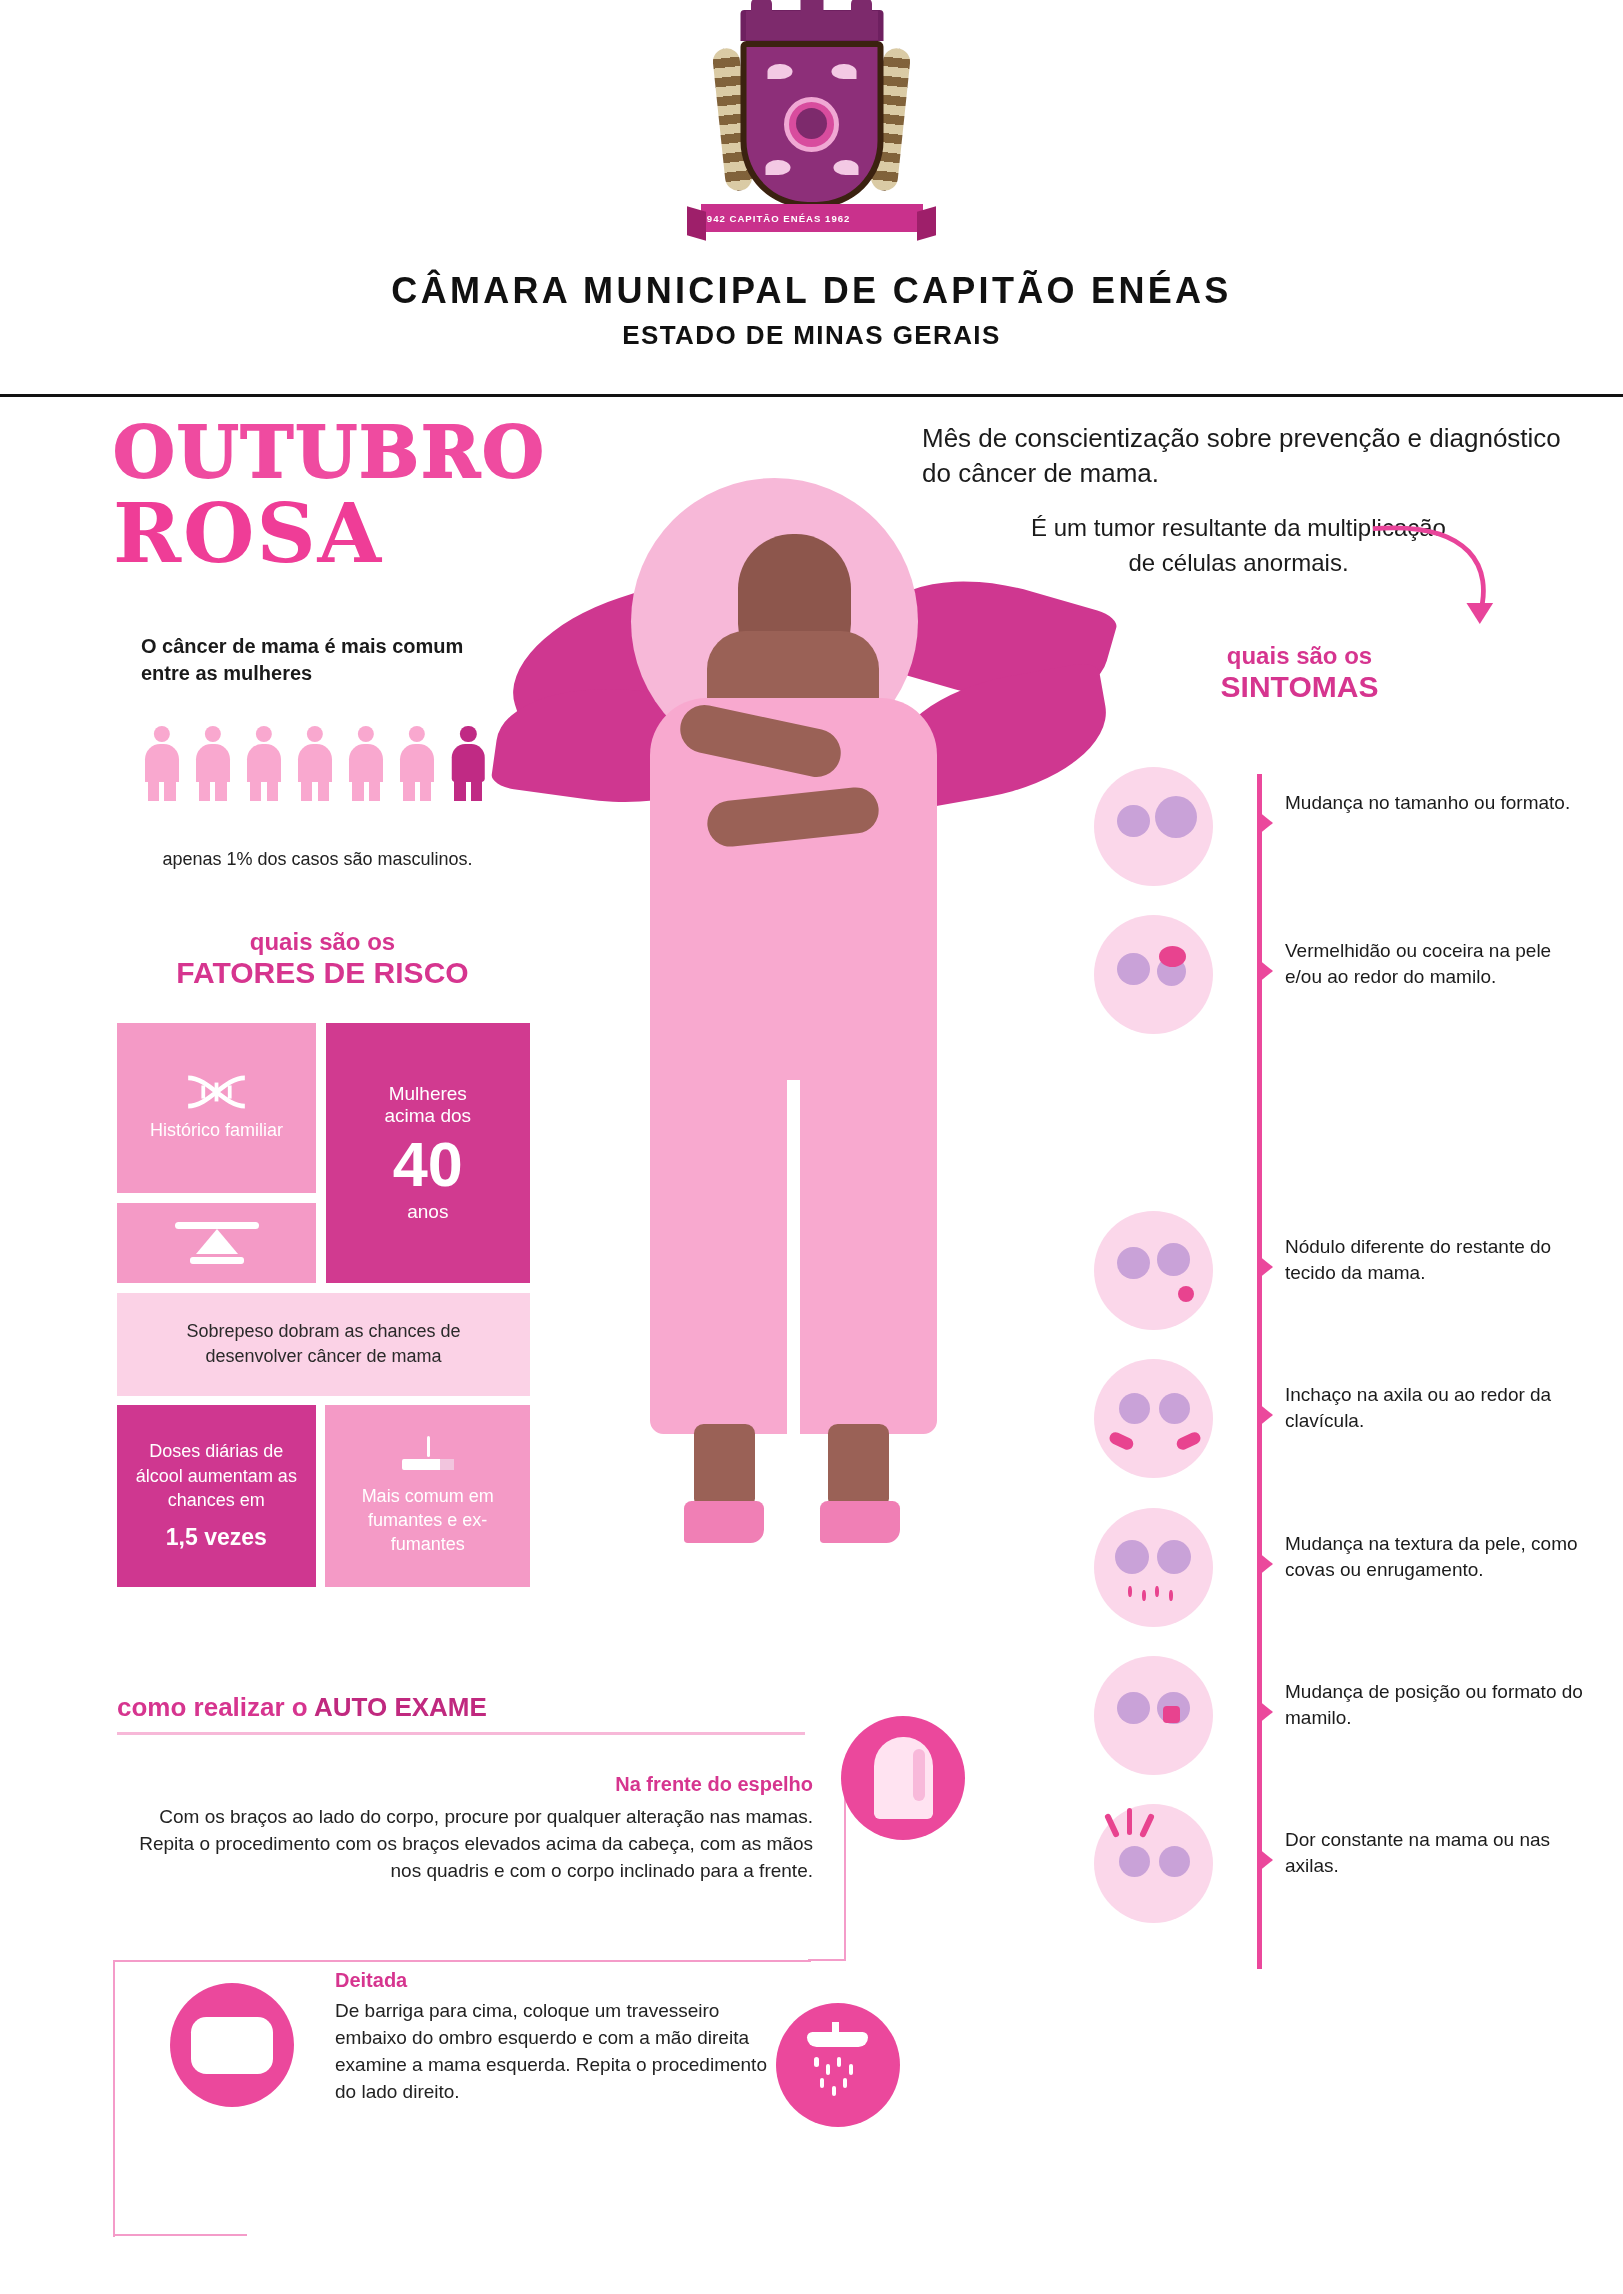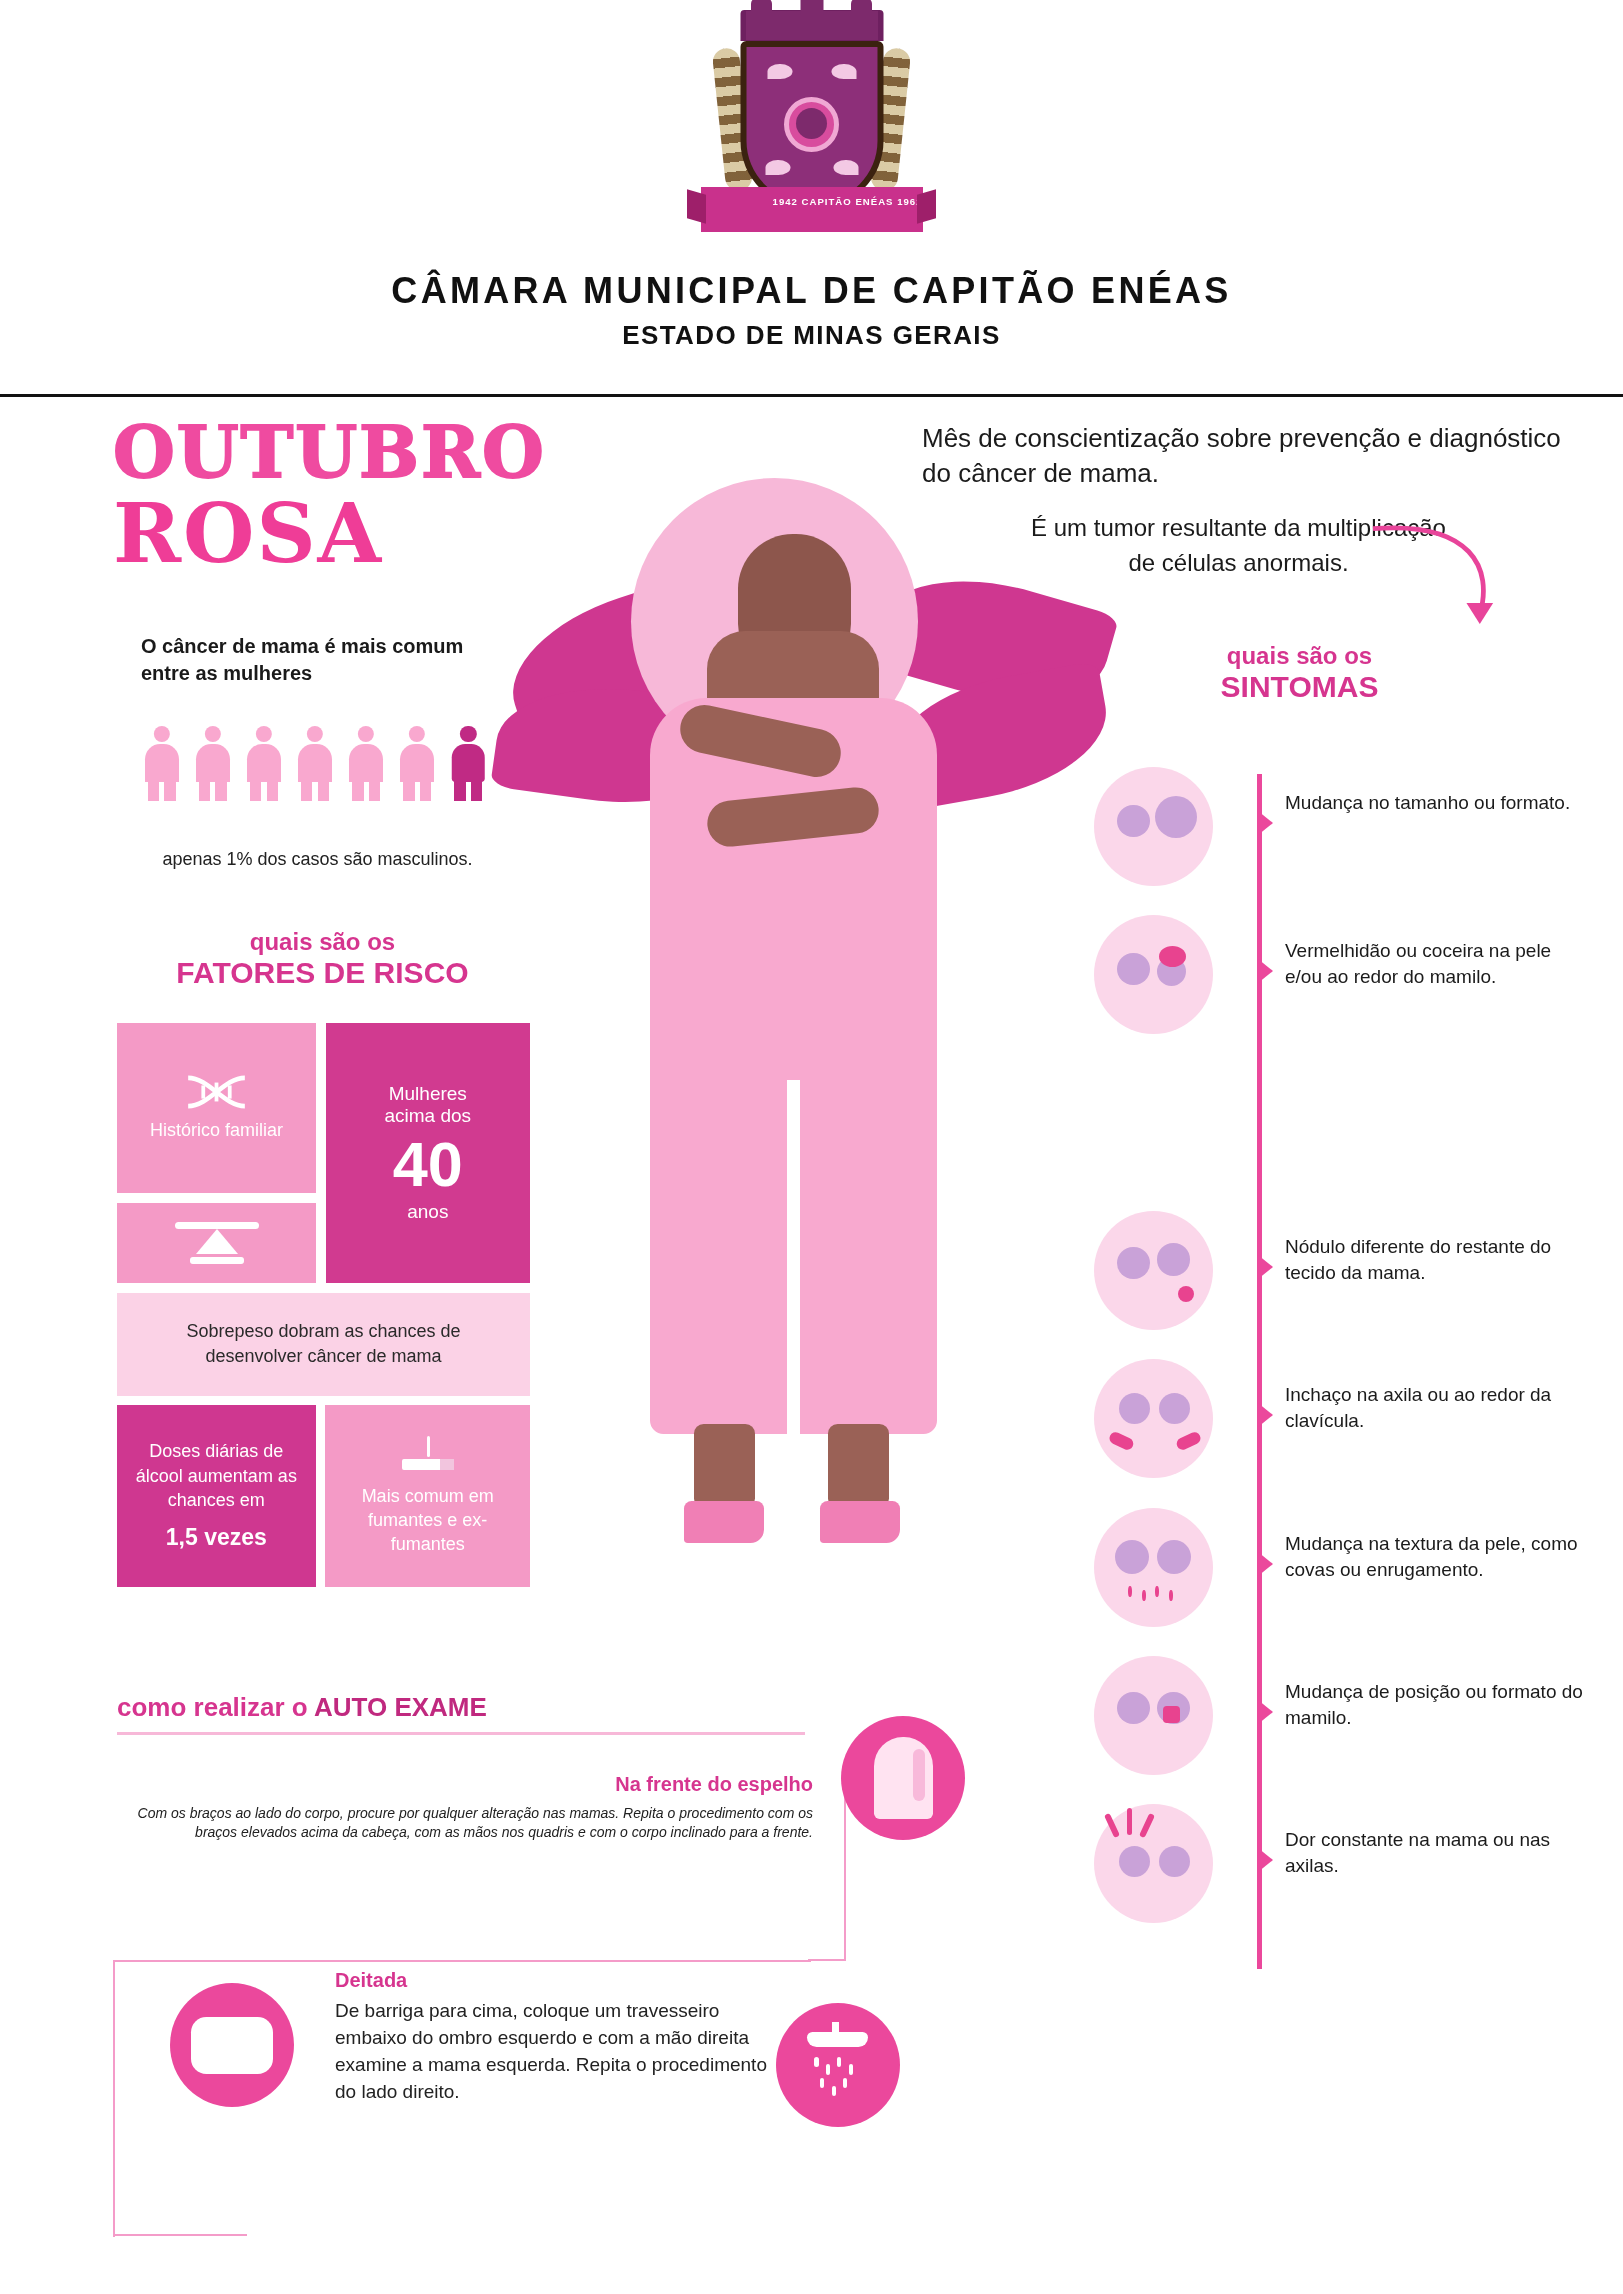--- a/index.html
+++ b/index.html
@@ -108,28 +108,28 @@
     );
     border-radius: 13.4px;
     opacity: .95;
   }
   .crest-wheat.left { left: 27px; transform: rotate(-6deg); }
   .crest-wheat.right { right: 27px; transform: rotate(6deg); }
   .crest-banner {
     position: absolute;
     left: 50%; bottom: 31px;
     transform: translateX(-50%);
-    width: 222px; height: 45px;
+    width: 222px; height: 28px;
     background: #c9318c;
     color: #fff;
     font-size: 9.6px;
     font-weight: bold;
     letter-spacing: 1px;
     line-height: 29px;
-    text-align: right;
+    text-align: left;
   }
   .crest-banner:before, .crest-banner:after {
     content: "";
     position: absolute;
     top: 5.7px;
     width: 19px; height: 29px;
     background: #9e1f6a;
     transform: skewY(16deg);
   }
   .crest-banner:before { left: -13.4px; }
@@ -277,21 +277,21 @@
     font-size: 26px; color: #d6358f; font-weight: bold;
   }
   .exam-title .strong { color: #c0297f; }
   .exam-rule { position: absolute; left: 117px; top: 1732px; width: 688px; height: 2.9px; background: #f7b8d8; }
 
   .exam1 {
     position: absolute; left: 115px; top: 1773px; width: 698px;
     text-align: right;
   }
   .exam1 .h { color: #d6358f; font-weight: bold; font-size: 20px; margin-bottom: 7.6px; }
-  .exam1 .p { font-size: 14px; color: #222; line-height: 1.42; font-style: italic; }
+  .exam1 .p { font-size: 19px; color: #222; line-height: 1.42; }
   .circ {
     position: absolute;
     border-radius: 50%;
     background: #eb489c;
     display: flex; align-items: center; justify-content: center;
   }
   .circ.c1 { left: 841px; top: 1716px; width: 124px; height: 124px; }
   .circ.c2 { left: 170px; top: 1983px; width: 124px; height: 124px; }
   .circ.c3 { left: 776px; top: 2003px; width: 124px; height: 124px; }
   .mirror { width: 59px; height: 82px; background: #ffe3f1; border-radius: 29px 29px 5.7px 5.7px; position: relative; }

